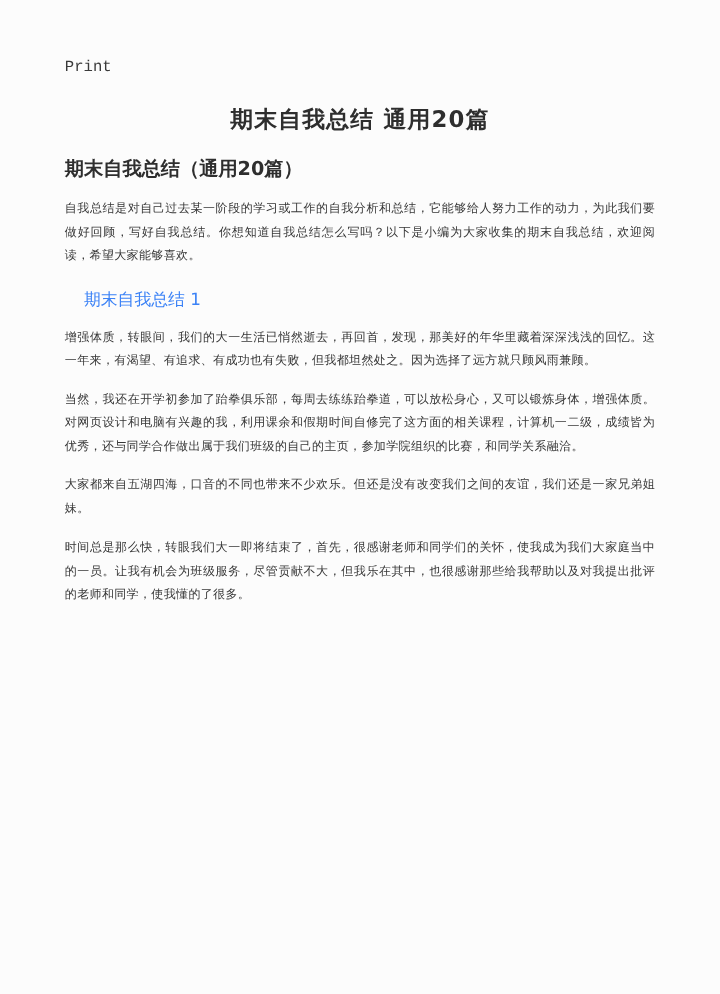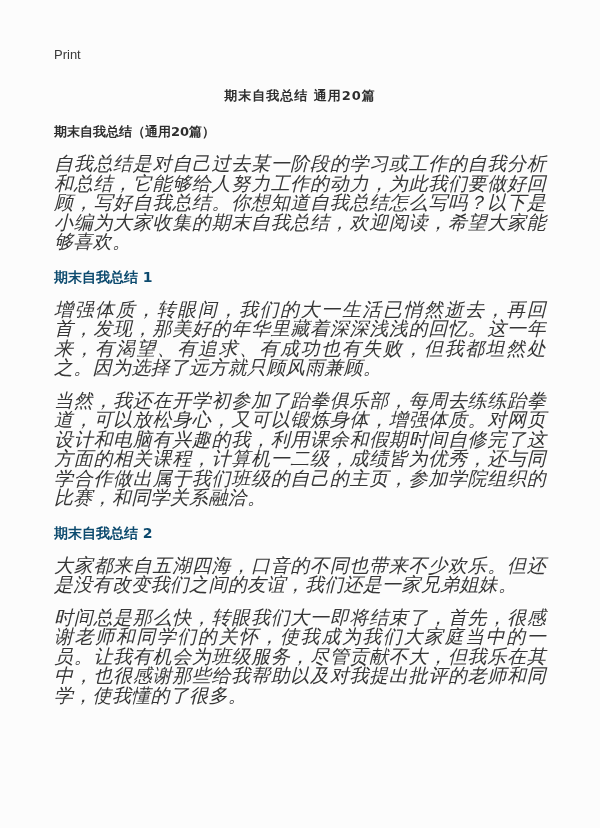--- a/index.html
+++ b/index.html
@@ -16,54 +16,53 @@
   }
   .page {
     box-sizing: border-box;
     width: 600px;
     height: 828px;
     padding: 44px 54px 0 54px;
     background: #fcfcfc;
   }
   .print-link {
     display: inline-block;
-    font-family: Liberation Sans, sans-serif;
+    font-family: Liberation Mono, monospace;
     font-size: 13px;
     color: #3a3a3a;
     text-decoration: none;
     cursor: pointer;
   }
   .doc-title {
     margin: 24px 0 0 0;
     text-align: center;
-    font-size: 13px;
+    font-size: 19px;
     font-weight: bold;
     color: #2e2e2e;
     letter-spacing: 1px;
   }
   .doc-subtitle {
     margin: 18px 0 0 0;
-    font-size: 13px;
+    font-size: 16px;
     font-weight: bold;
     color: #2e2e2e;
   }
   .para {
     margin: 13px 0 0 0;
-    font-size: 19px;
+    font-size: 10px;
     line-height: 19.5px;
     color: #363636;
     text-align: justify;
     letter-spacing: 0.3px;
-    font-style: italic;
   }
   .section-heading {
-    margin: 17px 0 0 0;
+    margin: 17px 0 0 16px;
     font-size: 14px;
-    font-weight: bold;
-    color: #0c4a6e;
+    font-weight: normal;
+    color: #3b82f6;
   }
 </style>
 </head>
 <body>
 
 <div class="page">
 
   <a class="print-link">Print</a>
 
   <h1 class="doc-title">期末自我总结 通用20篇</h1>
@@ -73,19 +72,18 @@
   <p class="para">自我总结是对自己过去某一阶段的学习或工作的自我分析和总结，它能够给人努力工作的动力，为此我们要做好回顾，写好自我总结。你想知道自我总结怎么写吗？以下是小编为大家收集的期末自我总结，欢迎阅读，希望大家能够喜欢。</p>
 
   <h3 class="section-heading">期末自我总结 1</h3>
 
   <p class="para">增强体质，转眼间，我们的大一生活已悄然逝去，再回首，发现，那美好的年华里藏着深深浅浅的回忆。这一年来，有渴望、有追求、有成功也有失败，但我都坦然处之。因为选择了远方就只顾风雨兼顾。</p>
 
 
   <p class="para">当然，我还在开学初参加了跆拳俱乐部，每周去练练跆拳道，可以放松身心，又可以锻炼身体，增强体质。对网页设计和电脑有兴趣的我，利用课余和假期时间自修完了这方面的相关课程，计算机一二级，成绩皆为优秀，还与同学合作做出属于我们班级的自己的主页，参加学院组织的比赛，和同学关系融洽。</p>
 
 
-  <h3 class="section-heading">期末自我总结 2</h3>
 
   <p class="para">大家都来自五湖四海，口音的不同也带来不少欢乐。但还是没有改变我们之间的友谊，我们还是一家兄弟姐妹。</p>
 
   <p class="para">时间总是那么快，转眼我们大一即将结束了，首先，很感谢老师和同学们的关怀，使我成为我们大家庭当中的一员。让我有机会为班级服务，尽管贡献不大，但我乐在其中，也很感谢那些给我帮助以及对我提出批评的老师和同学，使我懂的了很多。</p>
 
 </div>
 
 </body></html>

